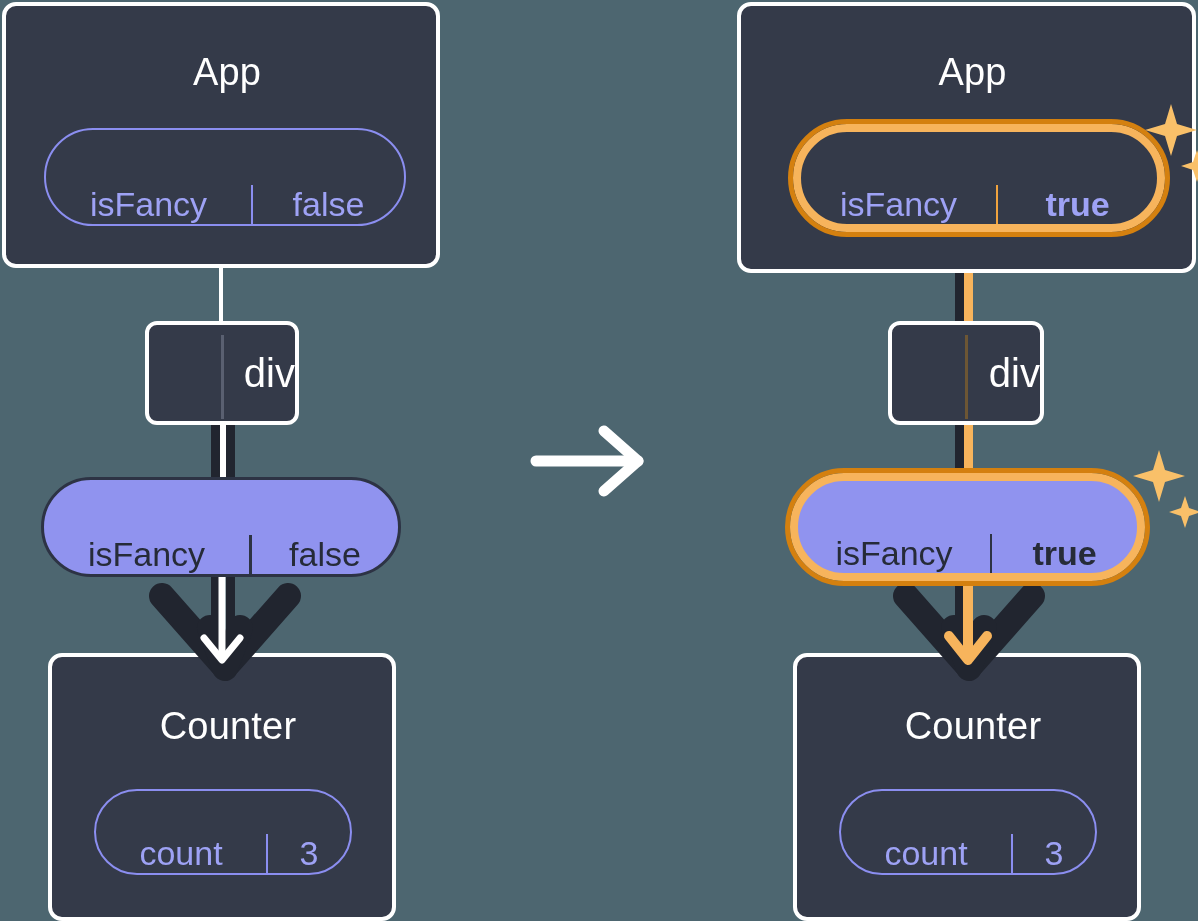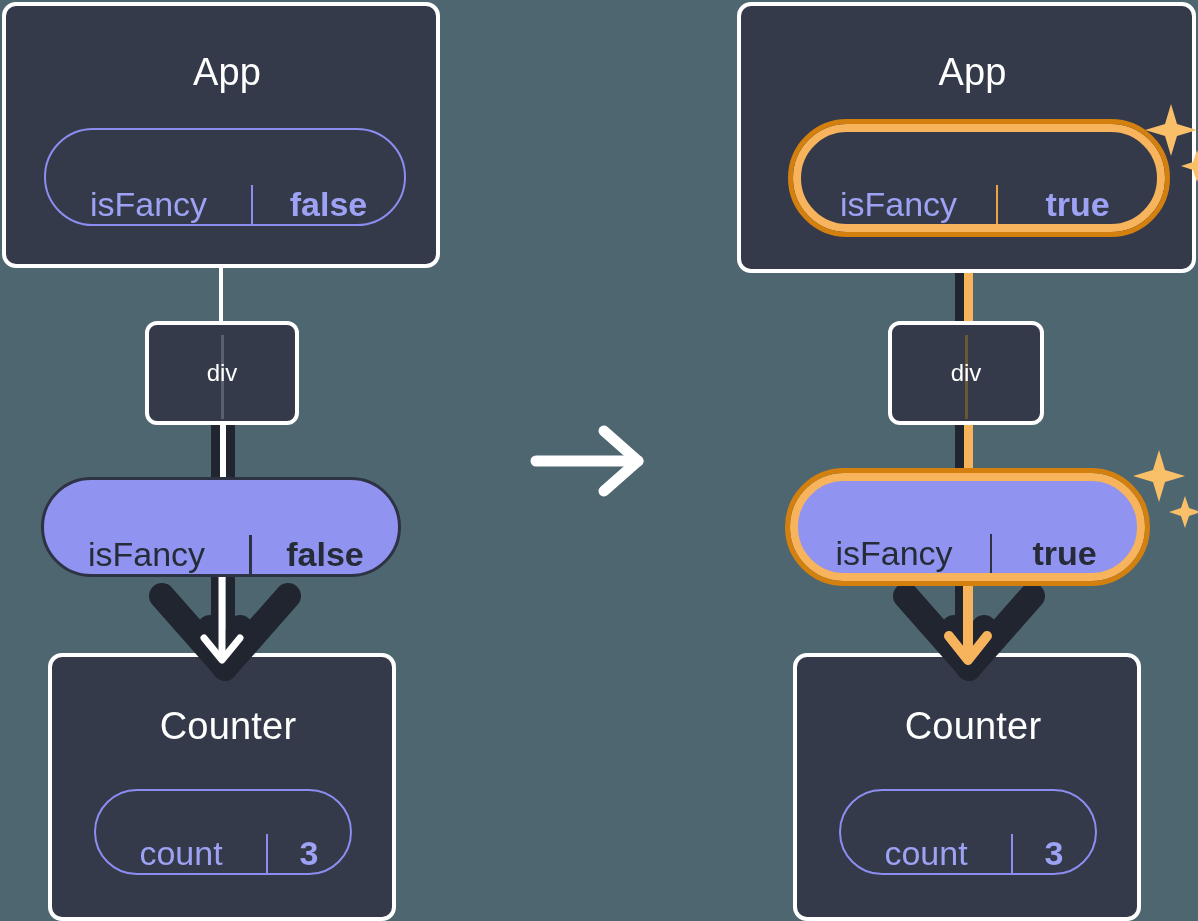--- a/index.html
+++ b/index.html
@@ -33,42 +33,42 @@
     letter-spacing:.2px;
   }
 
   
   .node-div{
     position:absolute;
     background:#343a49;
     border:4px solid #ffffff;
     border-radius:12px;
     box-sizing:border-box;
-    display:flex;align-items:center;justify-content:center;
-    color:#ffffff;font-size:24px;
+    display:flex;align-items:center;justify-content:flex-end;
+    color:#ffffff;font-size:40px;
     z-index:6;
   }
   .node-div .lbl{position:relative;z-index:2;}
 
   
   .pill{
     position:absolute;
     display:flex;
     align-items:flex-end;
     box-sizing:border-box;
     border-radius:999px;
     z-index:7;
   }
   .pill .seg{
     display:flex;align-items:center;justify-content:center;
     box-sizing:border-box;
     white-space:nowrap;
   }
   .pill .seg.name{flex:0 0 auto;}
-  .pill .seg.val{flex:1 1 auto;font-weight:bold;}
+  .pill .seg.val{flex:1 1 auto;}
 
   
   .pill.outline{
     border:2px solid #8b8ef0;
     background:transparent;
   }
   .pill.outline .seg{color:#9ea2f5;font-size:34px;}
   .pill.outline .seg.val{border-left:2px solid #8b8ef0;}
 
   

